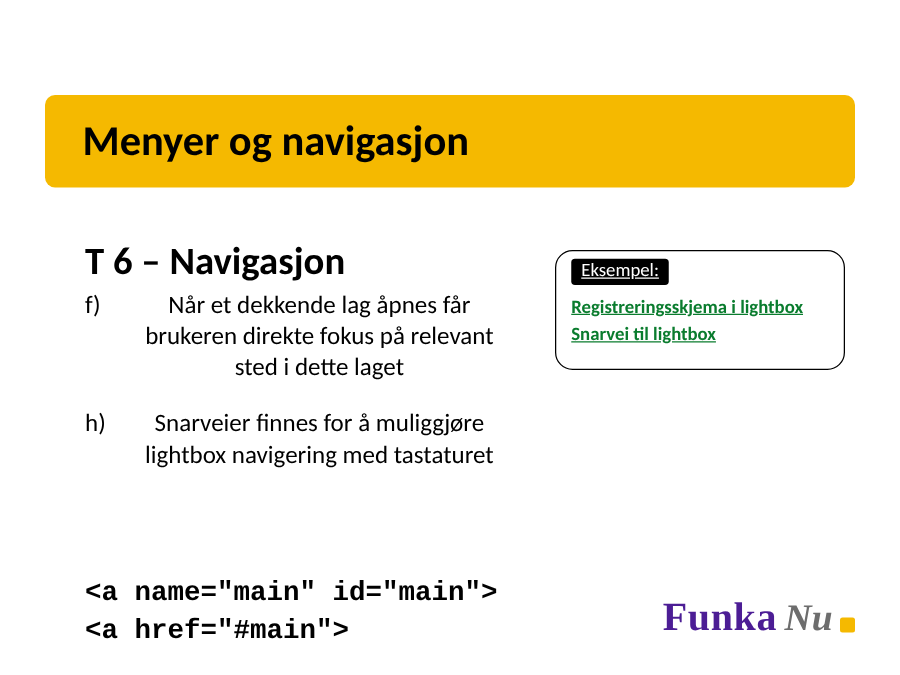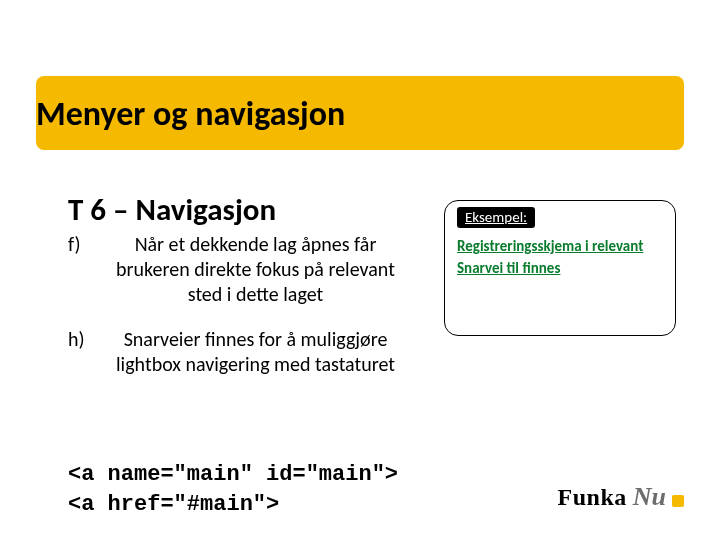--- a/index.html
+++ b/index.html
@@ -6,20 +6,21 @@
   html, body { width: 720px; height: 540px; font-family: Calibri, "Segoe UI", Arial, sans-serif; background: #fff; color: #000; }
   .slide { position: relative; width: 720px; height: 540px; background: #fff; overflow: hidden; }
 
   .title-bar {
     position: absolute;
     left: 36px; top: 76px;
     width: 648px; height: 74px;
     background: #f5b900;
     border-radius: 8px;
     display: flex; align-items: center;
+    padding-left: 30px;
   }
   .title-bar h1 {
     font-size: 34px; font-weight: 700; color: #000;
   }
 
   .subheading {
     position: absolute;
     left: 68px; top: 190px;
     font-size: 31px; font-weight: 700;
   }
@@ -40,21 +41,21 @@
     left: 68px; top: 460px;
     font-family: "Courier New", monospace;
     font-size: 22px; font-weight: 700;
     line-height: 1.35;
     white-space: pre;
   }
 
   .example-box {
     position: absolute;
     left: 444px; top: 200px;
-    width: 232px; height: 136px;
+    width: 232px; height: 96px;
     border: 1.5px solid #000;
     border-radius: 14px;
     padding: 6px 12px 10px 12px;
   }
   .example-label {
     display: inline-block;
     background: #000; color: #fff;
     font-size: 15px;
     padding: 1px 8px 2px 8px;
     border-radius: 3px;
@@ -70,22 +71,22 @@
     margin-top: 2px;
     line-height: 1.35;
   }
 
   .logo {
     position: absolute;
     right: 36px; bottom: 28px;
     display: flex; align-items: baseline;
     font-family: Georgia, "Times New Roman", serif;
   }
-  .logo .w1 { font-size: 24px; font-weight: 700; color: #000000; letter-spacing: 0.5px; }
-  .logo .w2 { font-size: 26px; font-weight: 700; font-style: italic; color: #6d6d6d; margin-left: 6px; }
+  .logo .w1 { font-size: 32px; font-weight: 700; color: #4c1d95; letter-spacing: 0.5px; }
+  .logo .w2 { font-size: 30px; font-weight: 700; font-style: italic; color: #6d6d6d; margin-left: 6px; }
   .logo .dot {
     width: 12px; height: 12px; background: #f5b900; border-radius: 2px;
     display: inline-block; margin-left: 6px; position: relative; top: 2px;
   }
 </style>
 </head>
 <body>
 
 <div class="slide">
 
@@ -104,22 +105,22 @@
       <div class="marker">h)</div>
       <div class="text">Snarveier finnes for å muliggjøre lightbox navigering med tastaturet</div>
     </div>
   </div>
 
   <div class="code"><span>&lt;a name="main" id="main"&gt;</span>
 <span>&lt;a href="#main"&gt;</span></div>
 
   <div class="example-box">
     <span class="example-label">Eksempel:</span>
-    <a class="example-link" href="#">Registreringsskjema i relevant</a>
-    <a class="example-link" href="#">Snarvei til finnes</a>
+    <a class="example-link" href="#">Registreringsskjema i lightbox</a>
+    <a class="example-link" href="#">Snarvei til lightbox</a>
   </div>
 
   <div class="logo">
     <span class="w1">Funka</span>
     <span class="w2">Nu</span>
     <span class="dot"></span>
   </div>
 
 </div>
 

